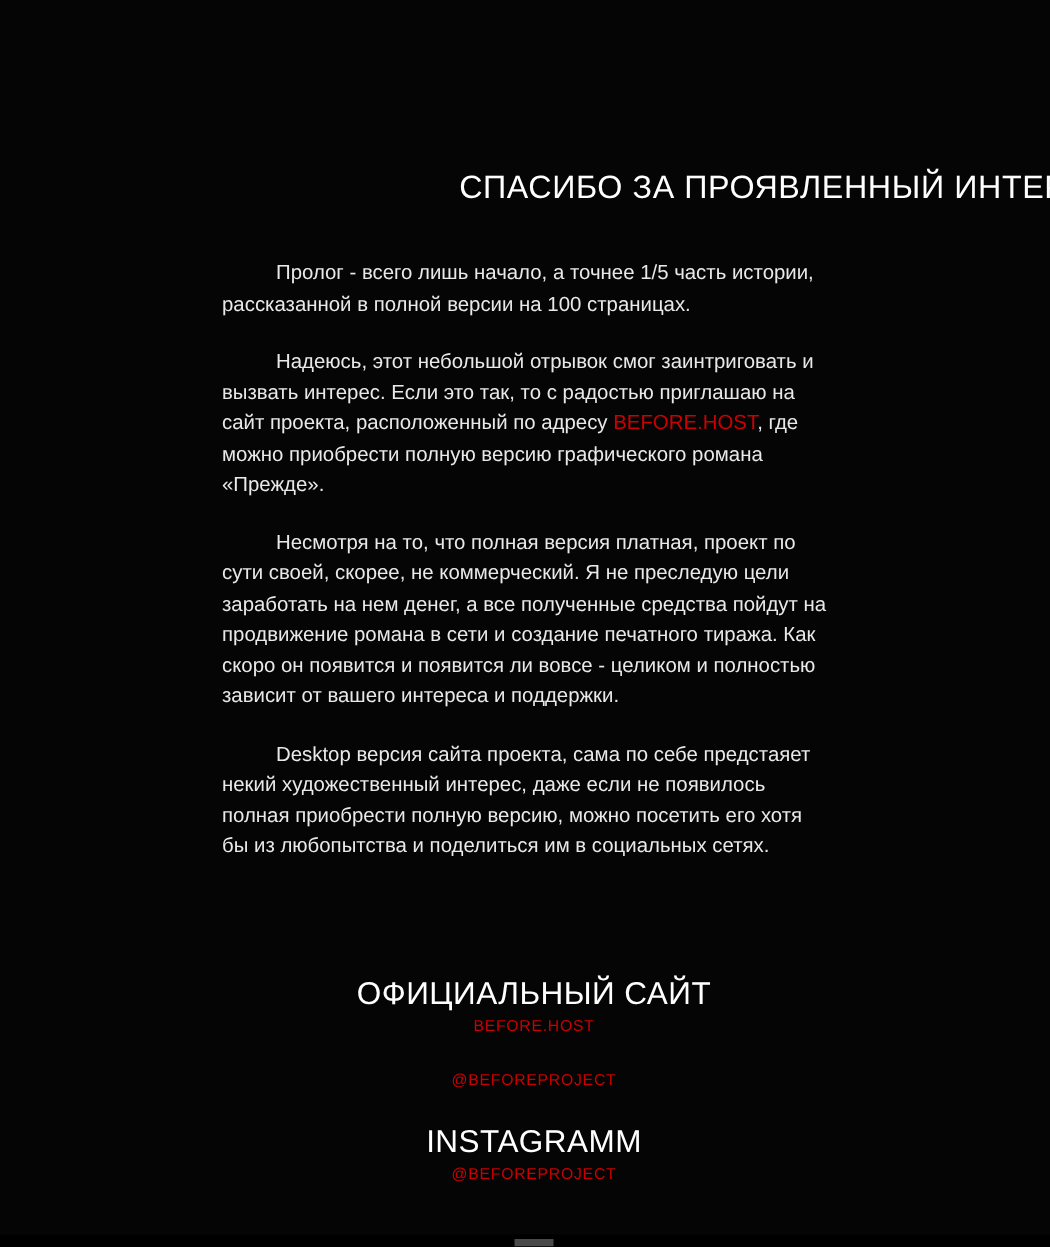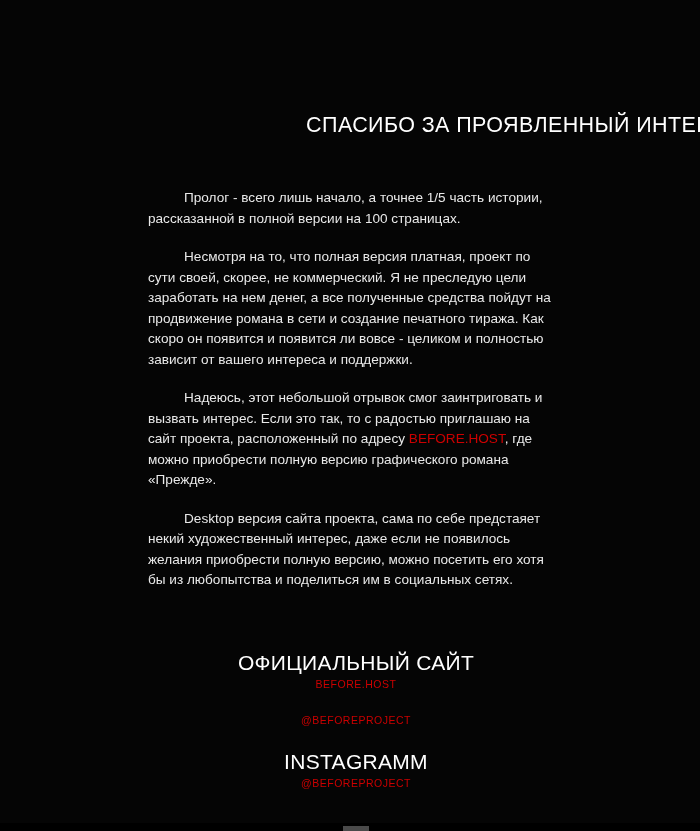--- a/index.html
+++ b/index.html
@@ -29,21 +29,21 @@
     width: 700px;
     text-align: right;
     font-size: 21.5px;
     letter-spacing: 0.4px;
     color: #ffffff;
     font-weight: 400;
     padding-left: 48px;
   }
   .body-block {
     position: absolute;
-    top: 188px;
+    top: 172px;
     left: 148px;
     width: 406px;
     font-size: 13.6px;
     line-height: 20.5px;
     color: #e9e9e9;
     text-align: left;
   }
   .para {
     margin: 0 0 18px 0;
     text-indent: 36px;
@@ -110,23 +110,23 @@
 </style>
 </head>
 <body>
 
 <div class="page">
 
   <div class="headline">СПАСИБО ЗА ПРОЯВЛЕННЫЙ ИНТЕРЕС!</div>
 
   <div class="body-block">
     <p class="para">Пролог - всего лишь начало, а точнее 1/5 часть истории, рассказанной в полной версии на 100 страницах.</p>
+    <p class="para"><span>Надеюсь, этот небольшой отрывок смог заинтриговать и вызвать интерес. Если это так, то с радостью приглашаю на сайт проекта, расположенный по адресу </span><span class="link-red">BEFORE.HOST</span><span>, где можно приобрести полную версию графического романа «Прежде».</span></p>
     <p class="para">Несмотря на то, что полная версия платная, проект по сути своей, скорее, не коммерческий. Я не преследую цели заработать на нем денег, а все полученные средства пойдут на продвижение романа в сети и создание печатного тиража. Как скоро он появится и появится ли вовсе - целиком и полностью зависит от вашего интереса и поддержки.</p>
-    <p class="para"><span>Надеюсь, этот небольшой отрывок смог заинтриговать и вызвать интерес. Если это так, то с радостью приглашаю на сайт проекта, расположенный по адресу </span><span class="link-red">BEFORE.HOST</span><span>, где можно приобрести полную версию графического романа «Прежде».</span></p>
-    <p class="para last">Desktop версия сайта проекта, сама по себе предстаяет некий художественный интерес, даже если не появилось желания приобрести полную версию, можно посетить его хотя бы из любопытства и поделиться им в социальных сетях.</p>
+    <p class="para last">Desktop версия сайта проекта, сама по себе предстаяет некий художественный интерес, даже если не появилось полная приобрести полную версию, можно посетить его хотя бы из любопытства и поделиться им в социальных сетях.</p>
   </div>
 
   <div class="signature">
   </div>
 
   <div class="links">
     <div class="link-group">
       <div class="link-title">ОФИЦИАЛЬНЫЙ САЙТ</div>
       <div class="link-sub">BEFORE.HOST</div>
     </div>

